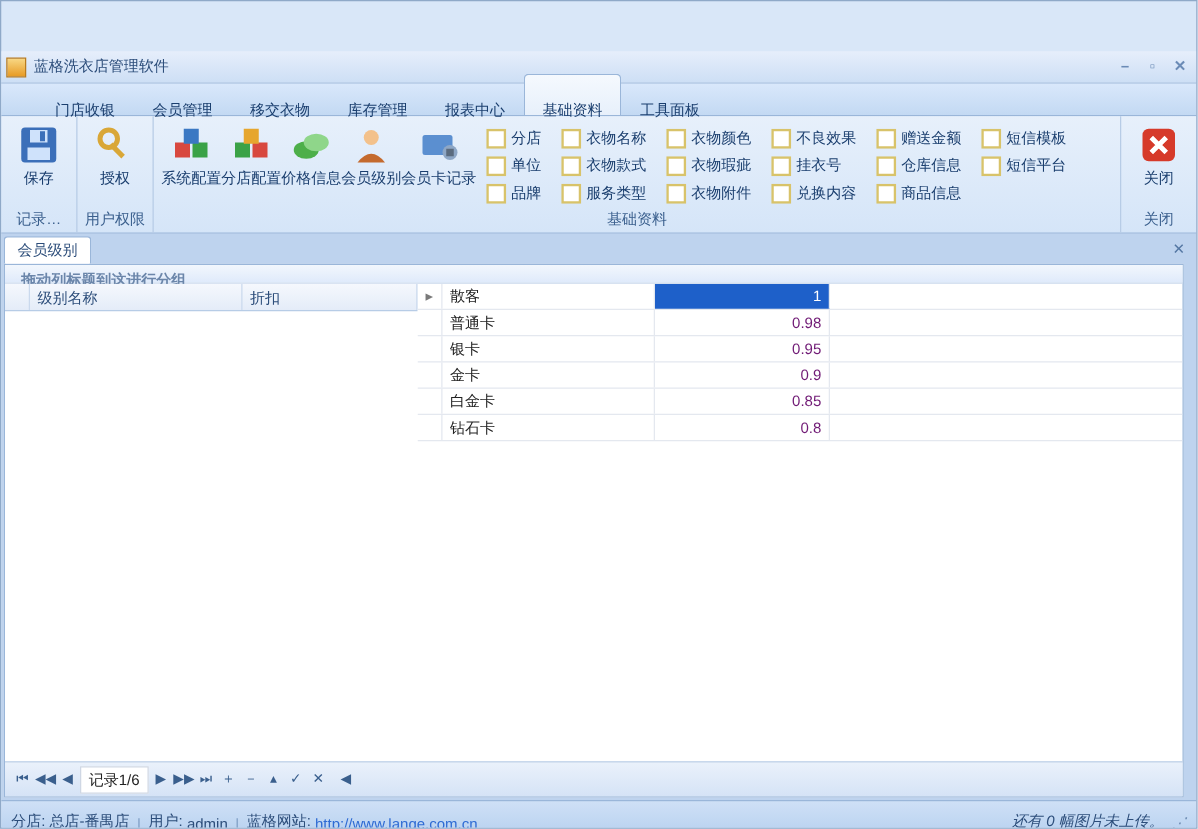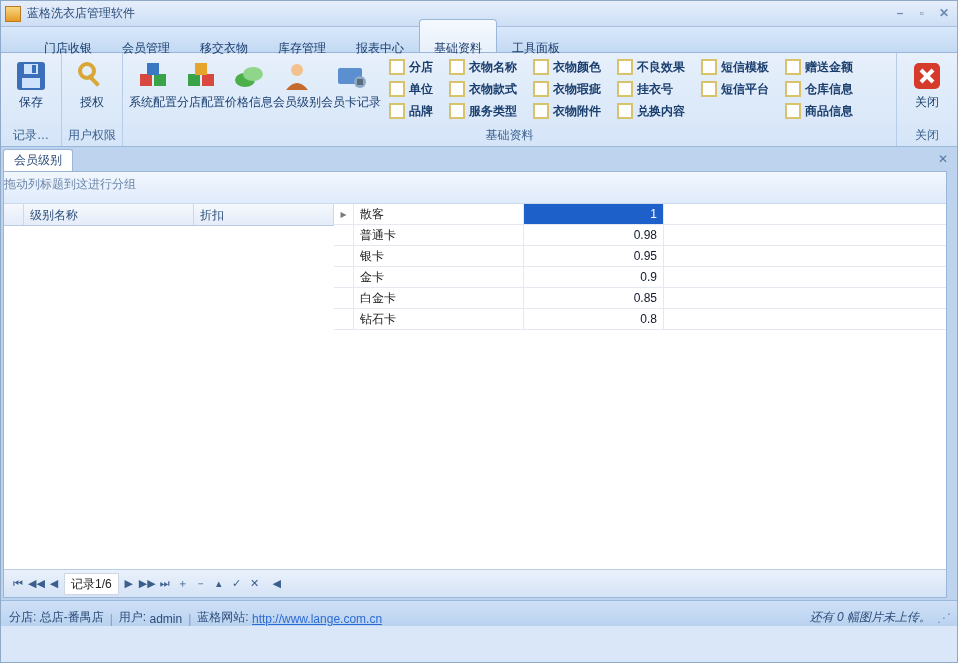--- a/index.html
+++ b/index.html
@@ -14,20 +14,21 @@
     overflow: hidden;
     border: 1px solid #8fa9c8;
   }
   .titlebar {
     height: 26px;
     background: linear-gradient(#e6eefb, #cddff5);
     display: flex;
     align-items: center;
     padding: 0 4px;
     border-bottom: 1px solid #a8c0de;
+    margin-top: 40px;
   }
   .app-icon {
     width: 16px; height: 16px;
     background: linear-gradient(#f8d784,#e79b25);
     border: 1px solid #b97b1d;
     margin-right: 6px;
   }
   .titlebar .title { flex: 1; color: #2c4d7a; }
   .win-btn {
     width: 18px; height: 18px; margin-left: 4px;
@@ -92,23 +93,23 @@
   }
   .big-btn span { font-size: 12px; color: #1a3e6e; white-space: nowrap; }
   .close-btn .ico svg rect { fill:#d63a2a; }
   .list-col {
     display: flex;
     flex-direction: column;
     gap: 2px;
     padding: 2px 4px;
   }
   .list-item {
-    display: flex; align-items: flex-start; gap: 4px;
+    display: flex; align-items: flex-end; gap: 4px;
     height: 20px; padding: 0 4px;
-    cursor: pointer; border-radius: 2px; font-weight: bold;
+    cursor: pointer; border-radius: 2px;
   }
   .small-ico { width:16px; height:16px; }
   .content-area {
     background: #bed3ee;
     padding: 2px;
   }
   .panel-tab {
     display: flex; align-items: center;
     height: 22px;
   }
@@ -122,24 +123,25 @@
     margin-left: auto; margin-right: 4px;
     width: 16px; height: 16px; text-align: center; line-height: 14px;
     color: #5477a3; cursor: pointer;
   }
   .panel {
     background: #fff; border: 1px solid #9ab6d9;
     width: 944px; height: 427px;
     display: flex; flex-direction: column;
   }
   .group-bar {
-    height: 32px; line-height: 24px; padding-left: 0;
+    height: 15px; line-height: 24px; padding-left: 13px;
     background: linear-gradient(#f2f7fd,#dfeafb);
     color: #6b86aa; font-size: 12px;
     border-bottom: 1px solid #cad9ed;
+    font-weight: bold;
   }
   .grid {
     display: flex; flex: 1;
     overflow: hidden;
   }
   .grid-head {
     display: flex; background: linear-gradient(#f5f8fd,#e4ecf8);
     border-bottom: 1px solid #b7cce6;
     height: 22px;
   }
@@ -150,21 +152,21 @@
   }
   .gh-name { width: 170px; }
   .gh-disc { width: 140px; }
   .grid-body { flex:1; overflow:auto; }
   .g-row {
     display: flex; height: 21px; line-height: 20px;
     border-bottom: 1px solid #e4e8ef;
   }
   .g-ind { width: 20px; text-align:center; color:#7a7a7a; border-right:1px solid #e4e8ef; }
   .g-name { width: 170px; padding: 0 6px; border-right:1px solid #e4e8ef; color:#222; }
-  .g-disc { width: 140px; padding: 0 6px; text-align: right; border-right:1px solid #e4e8ef; color:#0f172a; }
+  .g-disc { width: 140px; padding: 0 6px; text-align: right; border-right:1px solid #e4e8ef; color:#701a75; }
   .g-row.selected { }
   .g-row.selected .g-disc { background:#1e60c9; color:#fff; }
   .navigator {
     height: 28px; display:flex; align-items:center;
     background: linear-gradient(#eaf1fb,#d5e3f6);
     border-top: 1px solid #b7cce6;
     padding: 0 6px; gap: 2px;
   }
   .nav-btn {
     width: 16px; height:16px; text-align:center; line-height:14px;
@@ -381,51 +383,51 @@
             </svg>
             <span>兑换内容</span>
           </div>
       </div>
       <div class="list-col">
         <div class="list-item">
             <svg class="small-ico" width="16" height="16">
               <rect width="16" height="16" fill="#d8c36a"></rect>
               <rect x="2" y="2" width="12" height="12" fill="#fff"></rect>
             </svg>
+            <span>赠送金额</span>
+          </div>
+        <div class="list-item">
+            <svg class="small-ico" width="16" height="16">
+              <rect width="16" height="16" fill="#d8c36a"></rect>
+              <rect x="2" y="2" width="12" height="12" fill="#fff"></rect>
+            </svg>
+            <span>仓库信息</span>
+          </div>
+        <div class="list-item">
+            <svg class="small-ico" width="16" height="16">
+              <rect width="16" height="16" fill="#d8c36a"></rect>
+              <rect x="2" y="2" width="12" height="12" fill="#fff"></rect>
+            </svg>
+            <span>商品信息</span>
+          </div>
+      </div>
+      <div class="list-col">
+        <div class="list-item">
+            <svg class="small-ico" width="16" height="16">
+              <rect width="16" height="16" fill="#d8c36a"></rect>
+              <rect x="2" y="2" width="12" height="12" fill="#fff"></rect>
+            </svg>
             <span>短信模板</span>
           </div>
         <div class="list-item">
             <svg class="small-ico" width="16" height="16">
               <rect width="16" height="16" fill="#d8c36a"></rect>
               <rect x="2" y="2" width="12" height="12" fill="#fff"></rect>
             </svg>
             <span>短信平台</span>
-          </div>
-      </div>
-      <div class="list-col">
-        <div class="list-item">
-            <svg class="small-ico" width="16" height="16">
-              <rect width="16" height="16" fill="#d8c36a"></rect>
-              <rect x="2" y="2" width="12" height="12" fill="#fff"></rect>
-            </svg>
-            <span>赠送金额</span>
-          </div>
-        <div class="list-item">
-            <svg class="small-ico" width="16" height="16">
-              <rect width="16" height="16" fill="#d8c36a"></rect>
-              <rect x="2" y="2" width="12" height="12" fill="#fff"></rect>
-            </svg>
-            <span>仓库信息</span>
-          </div>
-        <div class="list-item">
-            <svg class="small-ico" width="16" height="16">
-              <rect width="16" height="16" fill="#d8c36a"></rect>
-              <rect x="2" y="2" width="12" height="12" fill="#fff"></rect>
-            </svg>
-            <span>商品信息</span>
           </div>
       </div>
     </div>
     <div class="ribbon-label">基础资料</div>
   </div>
 
   <div class="ribbon-group noright">
     <div class="ribbon-items">
       <div class="big-btn close-btn">
         <div class="ico">

